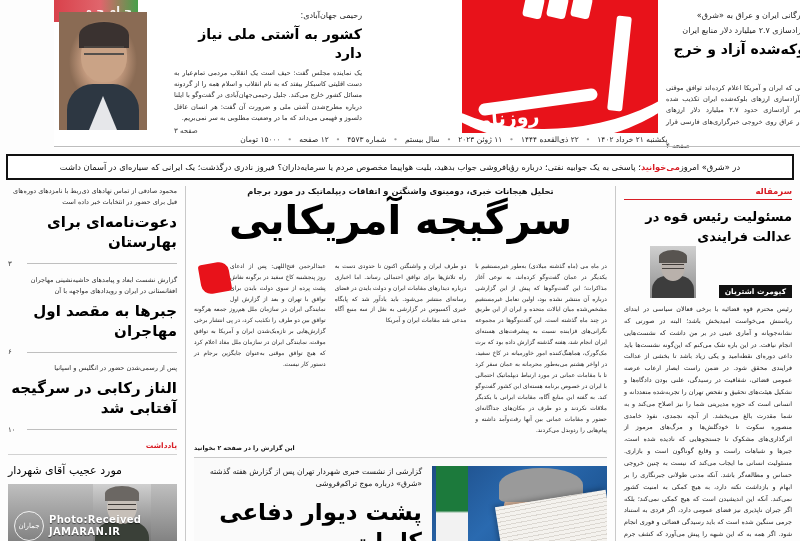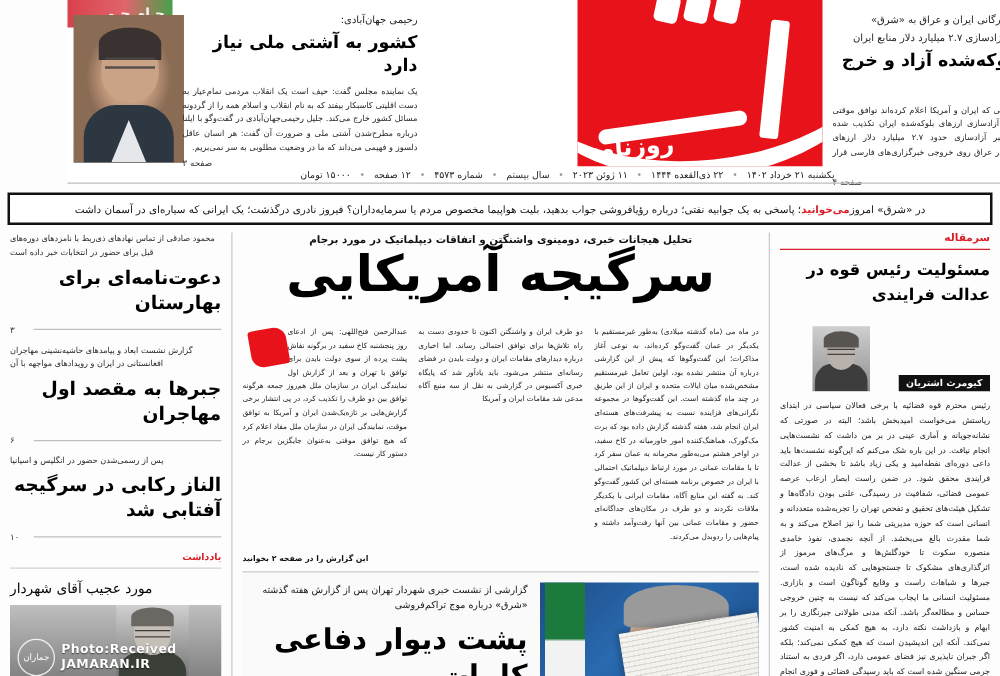--- a/index.html
+++ b/index.html
@@ -162,21 +162,21 @@
     left: 30px; bottom: 0;
     width: 28px; height: 34px;
     background: #e6e7ea;
     clip-path: polygon(50% 0, 100% 100%, 0 100%);
   }
 
   
   .mast-lead-left {
     position: absolute;
     top: 10px;
-    left: 92px;
+    left: 120px;
     width: 188px;
     text-align: right;
   }
   .mast-lead-right {
     position: absolute;
     top: 10px;
     left: 612px;
     width: 182px;
     text-align: right;
   }
@@ -272,21 +272,21 @@
     border-bottom: 1px solid #d81e26;
     margin-bottom: 7px;
     text-align: right;
   }
   .ed-headline {
     font-size: 13px;
     font-weight: bold;
     line-height: 1.5;
     color: #000;
     text-align: right;
-    margin-bottom: 15px;
+    margin-bottom: 0;
   }
   .ed-author-wrap {
     display: flex;
     align-items: flex-end;
     justify-content: flex-start;
     gap: 23px;
     margin-bottom: 6px;
   }
   .ed-photo {
     width: 46px;
@@ -450,21 +450,21 @@
     padding: 0 8px;
     position: relative;
   }
   .brief {
     margin-bottom: 5px;
   }
   .brief-kicker {
     font-size: 6.5px;
     color: #2b2b2b;
     line-height: 1.7;
-    text-align: left;
+    text-align: right;
     margin-bottom: 4px;
   }
   .brief-headline {
     font-size: 15px;
     font-weight: bold;
     color: #000;
     text-align: right;
     line-height: 1.35;
   }
   .brief-rule {

